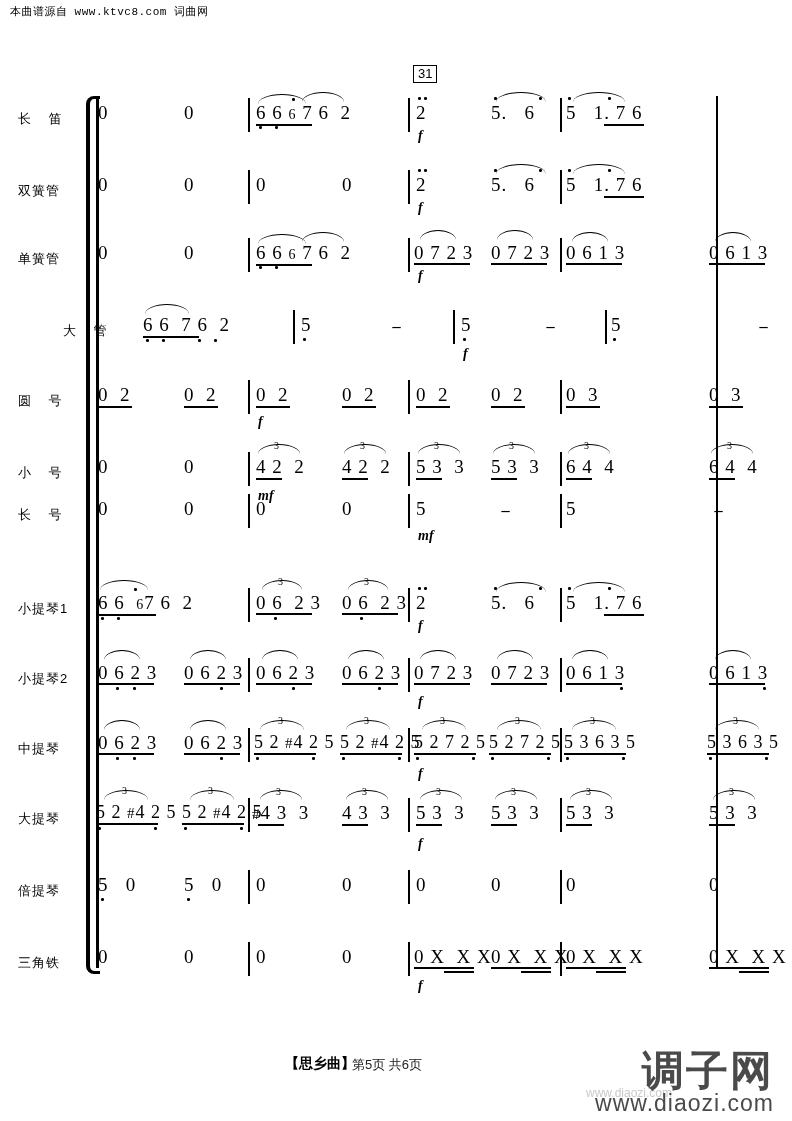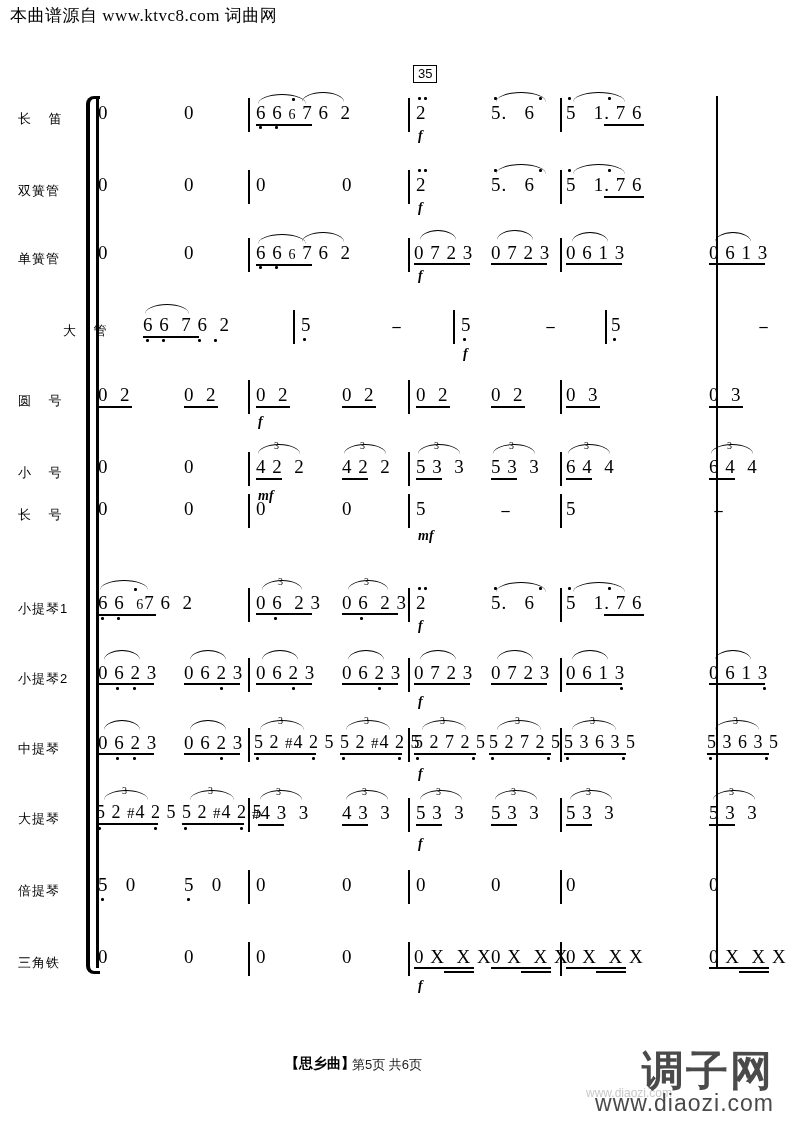--- a/index.html
+++ b/index.html
@@ -14,22 +14,22 @@
     font-family: "Liberation Serif", serif;
     color: #000;
     overflow: hidden;
   }
 
   
   .top-note {
     position: absolute;
     top: 4px;
     left: 10px;
-    font-size: 17px;
-    font-family: Liberation Serif, serif;
+    font-size: 11px;
+    font-family: Liberation Mono, monospace;
     letter-spacing: 0.5px;
     white-space: nowrap;
   }
 
   
   .score {
     position: absolute;
     top: 60px;
     left: 0;
     width: 792px;
@@ -207,21 +207,21 @@
     font-family: "Liberation Sans", sans-serif;
   }
 </style>
 </head>
 <body>
 
 <div class="top-note">本曲谱源自 www.ktvc8.com 词曲网</div>
 
 <div class="score">
 
-  <div class="measure-box">35</div>
+  <div class="measure-box">31</div>
   <div class="brace"></div>
   <div class="sysbar"></div>
   <div class="sysbar-right"></div>
 
   <div class="staff" style="top:28px;">
     <div class="inst-label sp">长 笛</div>
     <div class="notes">
       <div class="cell" style="left:2px;">0</div>
       <div class="cell" style="left:88px;">0</div>
       <div class="barline" style="left:152px;"></div>

